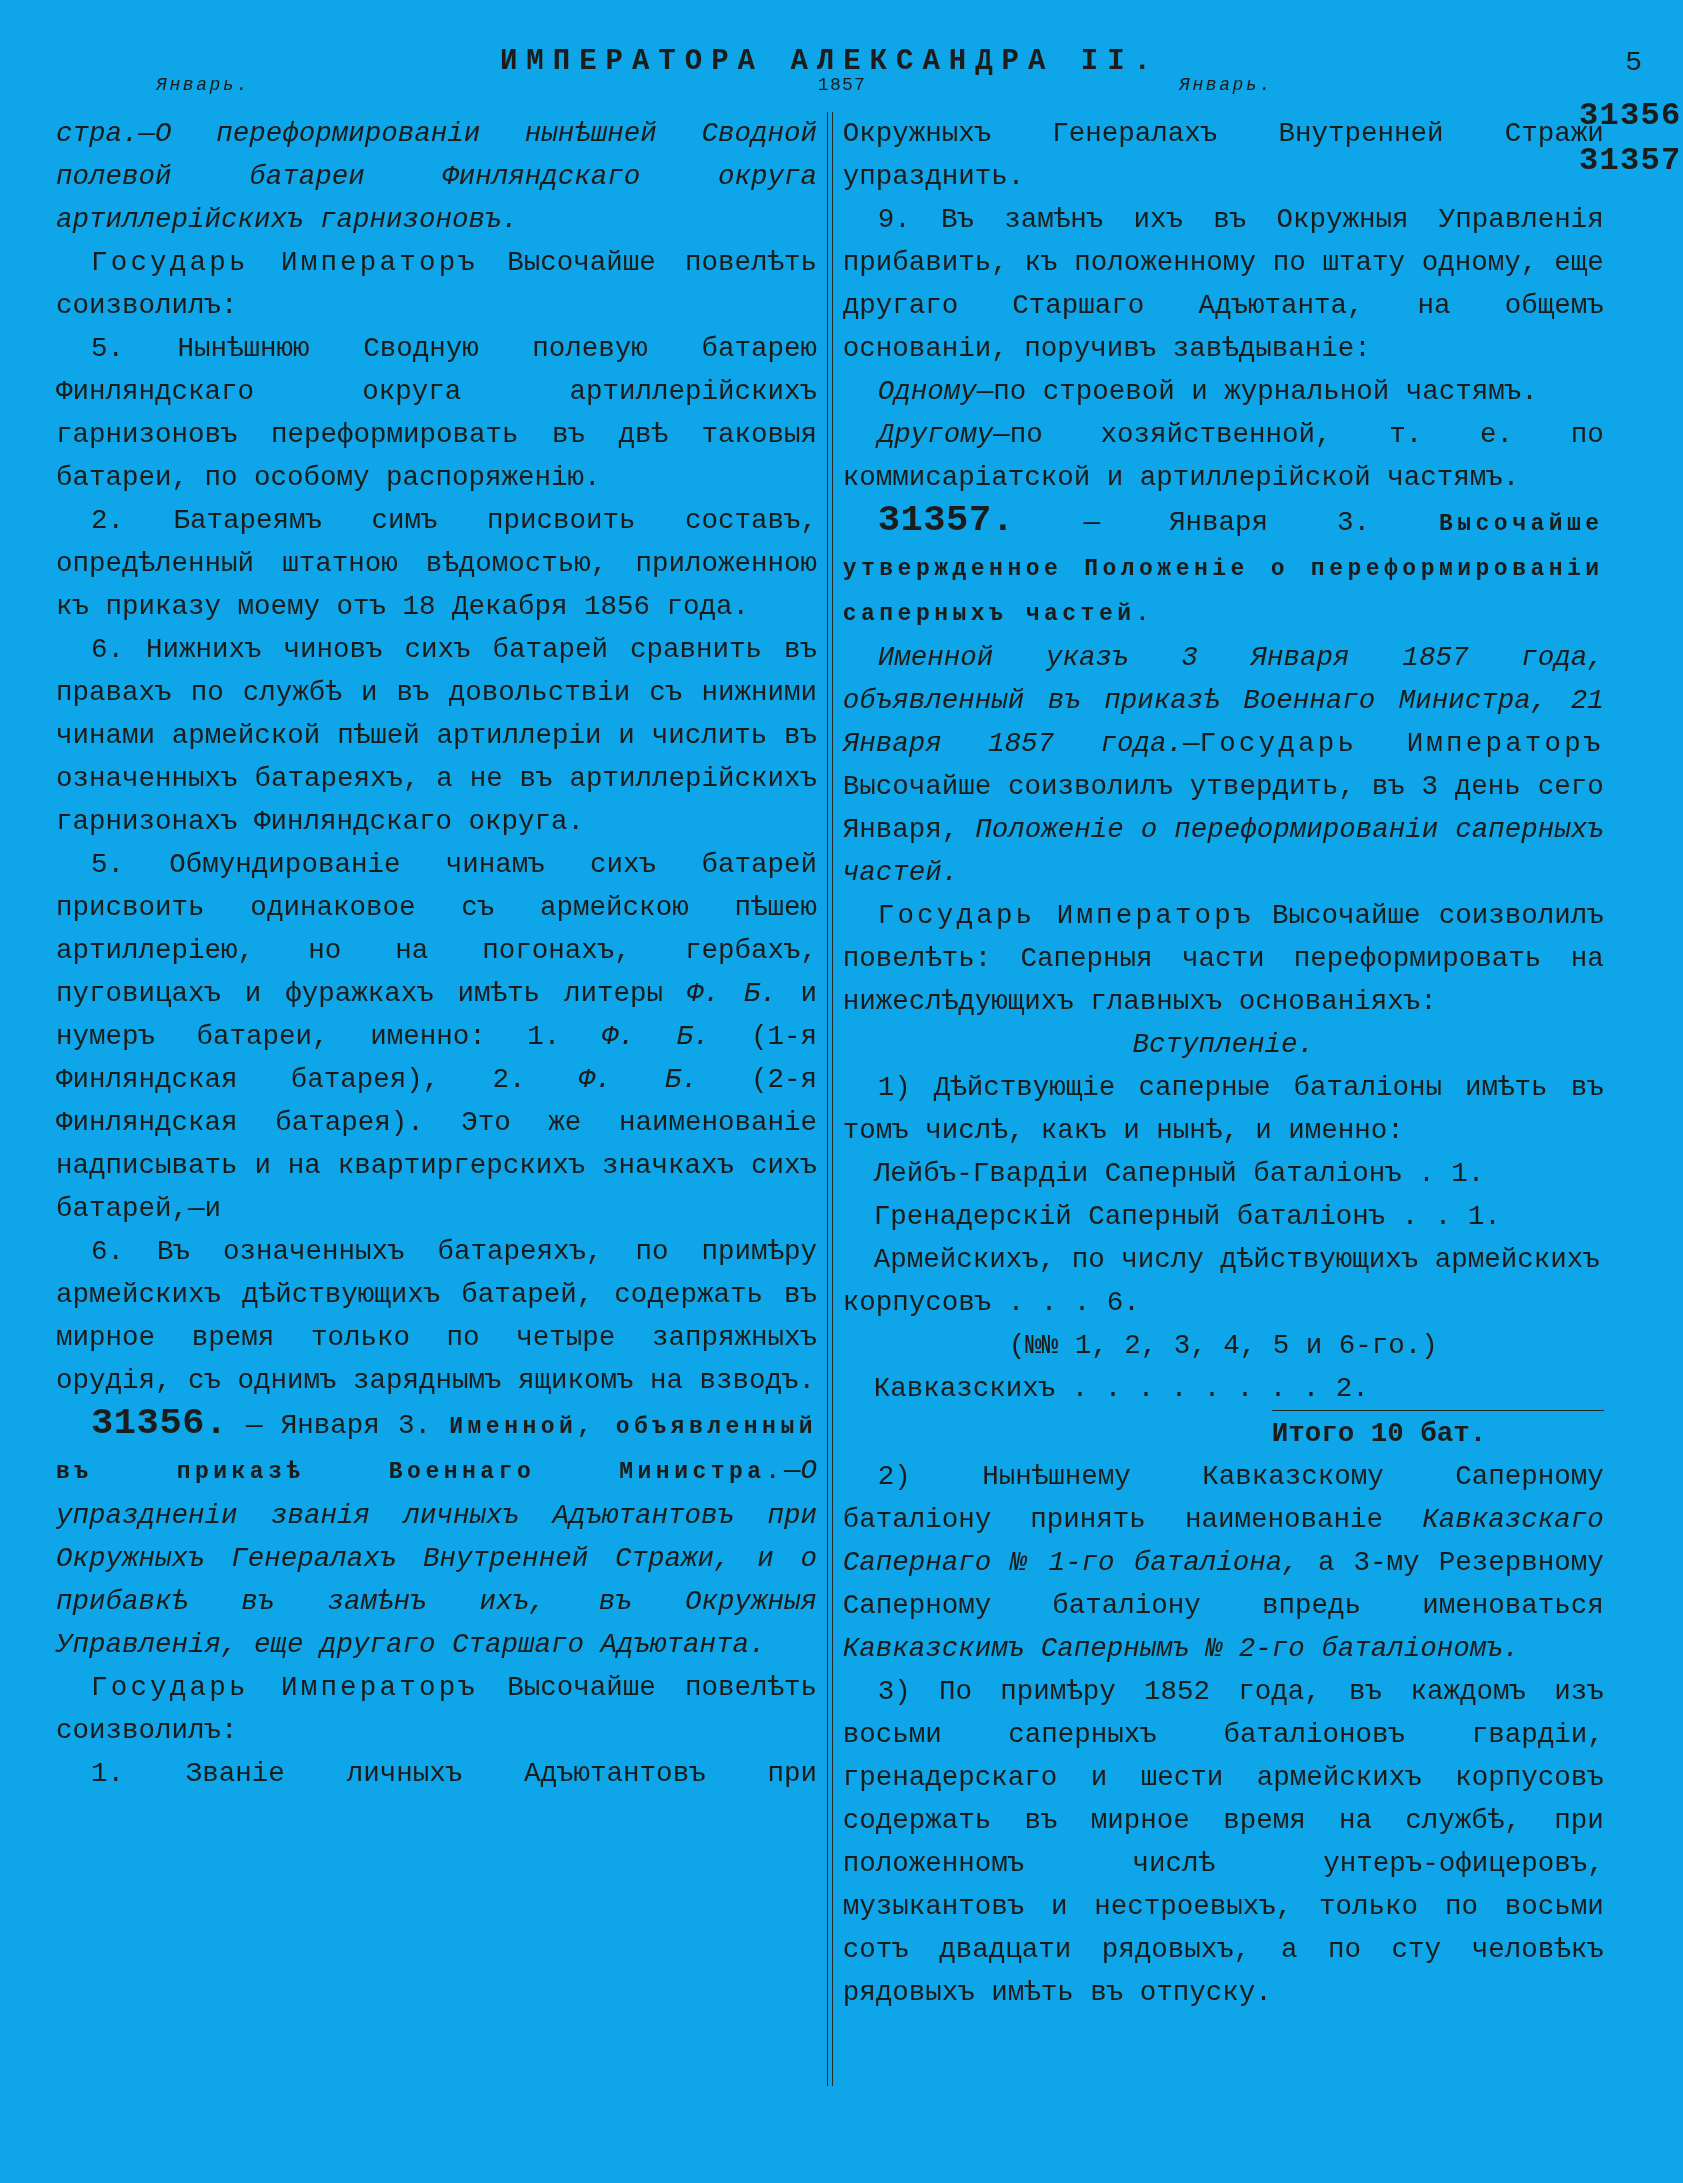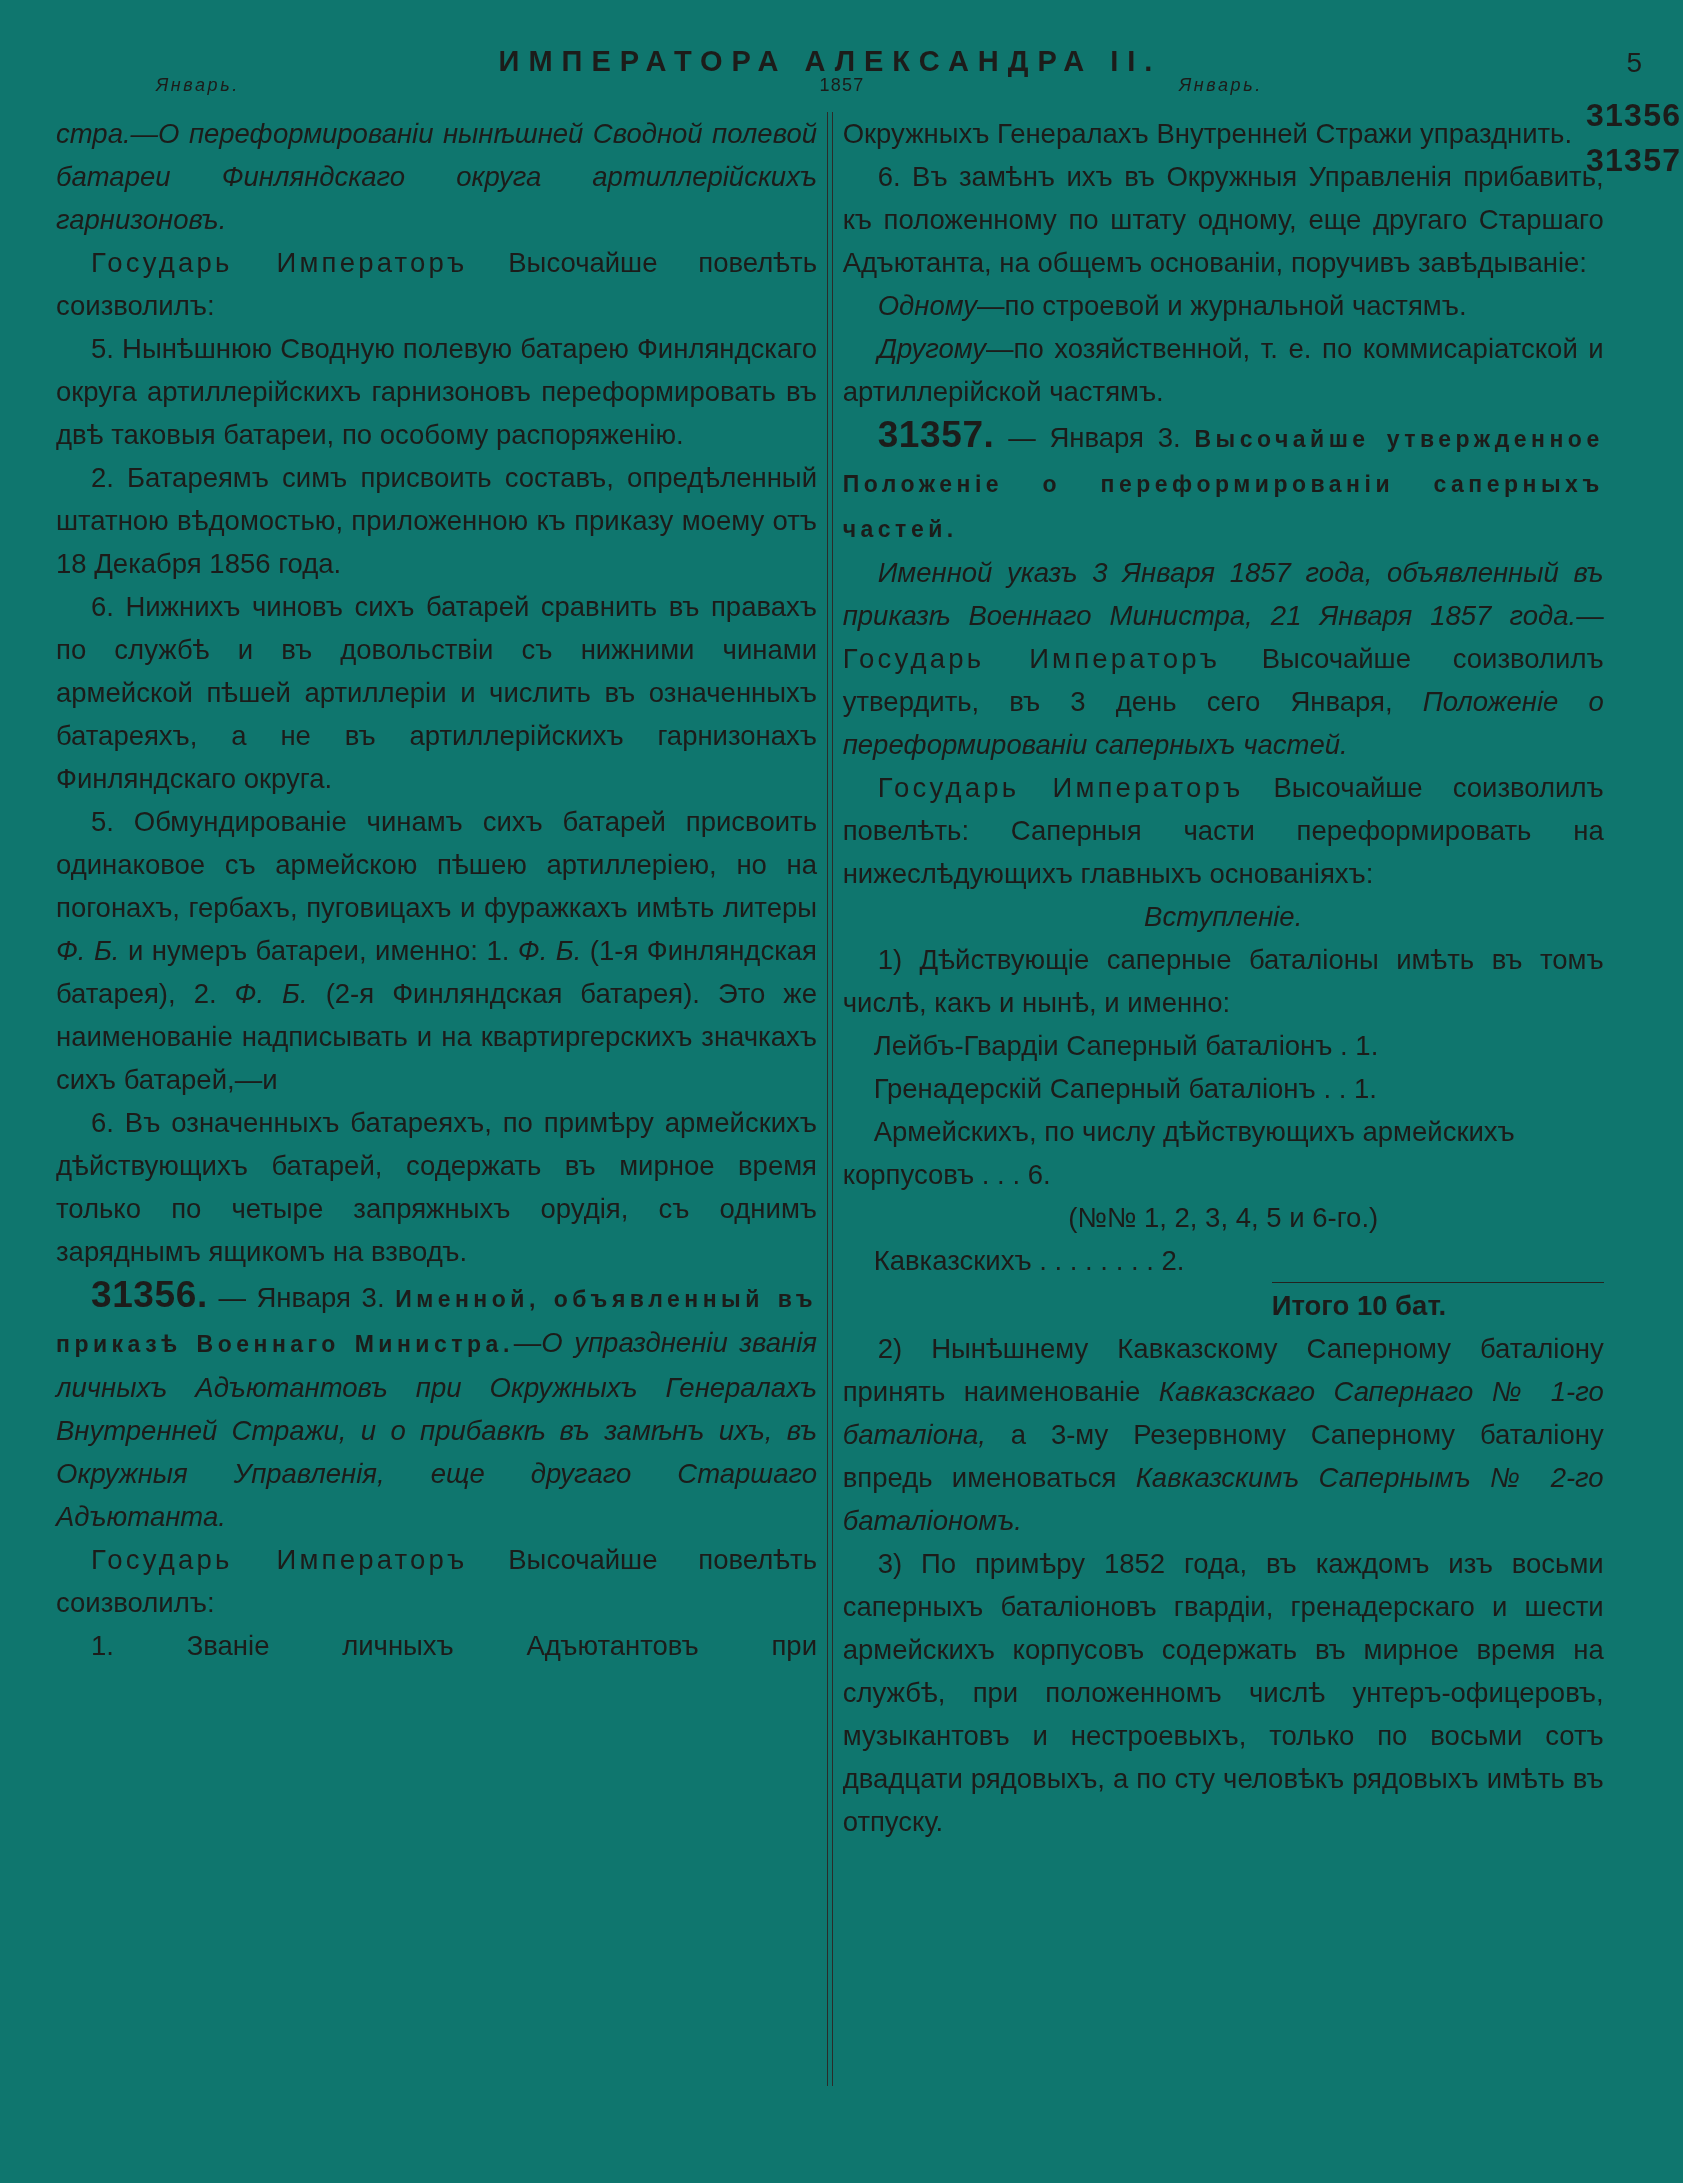--- a/index.html
+++ b/index.html
@@ -4,22 +4,22 @@
 <style>
   html, body {
     margin: 0;
     padding: 0;
     background: #e8e8e4;
   }
   .page {
     position: relative;
     width: 1684px;
     height: 2183px;
-    background: #0f766e;
-    font-family: Liberation Sans, sans-serif;
+    background: #0ea5e9;
+    font-family: Liberation Mono, monospace;
     color: #1c1c1a;
     overflow: hidden;
   }
   .title {
     position: absolute;
     top: 45px;
     left: 204px;
     width: 1252px;
     text-align: center;
     font-size: 29px;
@@ -144,21 +144,21 @@
         <p class="para "><span class="run ">6. Нижнихъ чиновъ сихъ батарей сравнить въ правахъ по службѣ и въ довольствіи съ нижними чинами армейской пѣшей артиллеріи и числить въ означенныхъ батареяхъ, а не въ артиллерійскихъ гарнизонахъ Финляндскаго округа.</span></p>
         <p class="para "><span class="run ">5. Обмундированіе чинамъ сихъ батарей присвоить одинаковое съ армейскою пѣшею артиллеріею, но на погонахъ, гербахъ, пуговицахъ и фуражкахъ имѣть литеры </span><span class="run i">Ф. Б.</span><span class="run "> и нумеръ батареи, именно: 1. </span><span class="run i">Ф. Б.</span><span class="run "> (1-я Финляндская батарея), 2. </span><span class="run i">Ф. Б.</span><span class="run "> (2-я Финляндская батарея). Это же наименованіе надписывать и на квартиргерскихъ значкахъ сихъ батарей,—и</span></p>
         <p class="para "><span class="run ">6. Въ означенныхъ батареяхъ, по примѣру армейскихъ дѣйствующихъ батарей, содержать въ мирное время только по четыре запряжныхъ орудія, съ однимъ заряднымъ ящикомъ на взводъ.</span></p>
         <p class="para "><span class="run bn">31356.</span><span class="run "> — Января 3. </span><span class="run spc">Именной, объявленный въ приказѣ Военнаго Министра.</span><span class="run ">—</span><span class="run i">О упраздненіи званія личныхъ Адъютантовъ при Окружныхъ Генералахъ Внутренней Стражи, и о прибавкѣ въ замѣнъ ихъ, въ Окружныя Управленія, еще другаго Старшаго Адъютанта.</span></p>
         <p class="para "><span class="run sp">Государь Императоръ</span><span class="run "> Высочайше повелѣть соизволилъ:</span></p>
         <p class="para stretch"><span class="run ">1. Званіе личныхъ Адъютантовъ при</span></p>
       </div>
     <div class="divider"></div>
     <div class="col" id="col-right">
         <p class="para noind"><span class="run ">Окружныхъ Генералахъ Внутренней Стражи упразднить.</span></p>
-        <p class="para "><span class="run ">6. Въ замѣнъ ихъ въ Окружныя Управленія прибавить, къ положенному по штату одному, еще другаго Старшаго Адъютанта, на общемъ основаніи, поручивъ завѣдываніе:</span></p>
+        <p class="para "><span class="run ">9. Въ замѣнъ ихъ въ Окружныя Управленія прибавить, къ положенному по штату одному, еще другаго Старшаго Адъютанта, на общемъ основаніи, поручивъ завѣдываніе:</span></p>
         <p class="para "><span class="run i">Одному</span><span class="run ">—по строевой и журнальной частямъ.</span></p>
         <p class="para "><span class="run i">Другому</span><span class="run ">—по хозяйственной, т. е. по коммисаріатской и артиллерійской частямъ.</span></p>
         <p class="para "><span class="run bn">31357.</span><span class="run "> — Января 3. </span><span class="run spc">Высочайше утвержденное Положеніе о переформированіи саперныхъ частей.</span></p>
         <p class="para "><span class="run i">Именной указъ 3 Января 1857 года, объявленный въ приказѣ Военнаго Министра, 21 Января 1857 года.</span><span class="run ">—</span><span class="run sp">Государь Императоръ</span><span class="run "> Высочайше соизволилъ утвердить, въ 3 день сего Января, </span><span class="run i">Положеніе о переформированіи саперныхъ частей.</span></p>
         <p class="para "><span class="run sp">Государь Императоръ</span><span class="run "> Высочайше соизволилъ повелѣть: Саперныя части переформировать на нижеслѣдующихъ главныхъ основаніяхъ:</span></p>
         <p class="para center"><span class="run i">Вступленіе.</span></p>
         <p class="para "><span class="run ">1) Дѣйствующіе саперные баталіоны имѣть въ томъ числѣ, какъ и нынѣ, и именно:</span></p>
         <p class="para list"><span class="run ">Лейбъ-Гвардіи Саперный баталіонъ . 1.</span></p>
         <p class="para list"><span class="run ">Гренадерскій Саперный баталіонъ . . 1.</span></p>
         <p class="para list"><span class="run ">Армейскихъ, по числу дѣйствующихъ армейскихъ корпусовъ . . . 6.</span></p>

